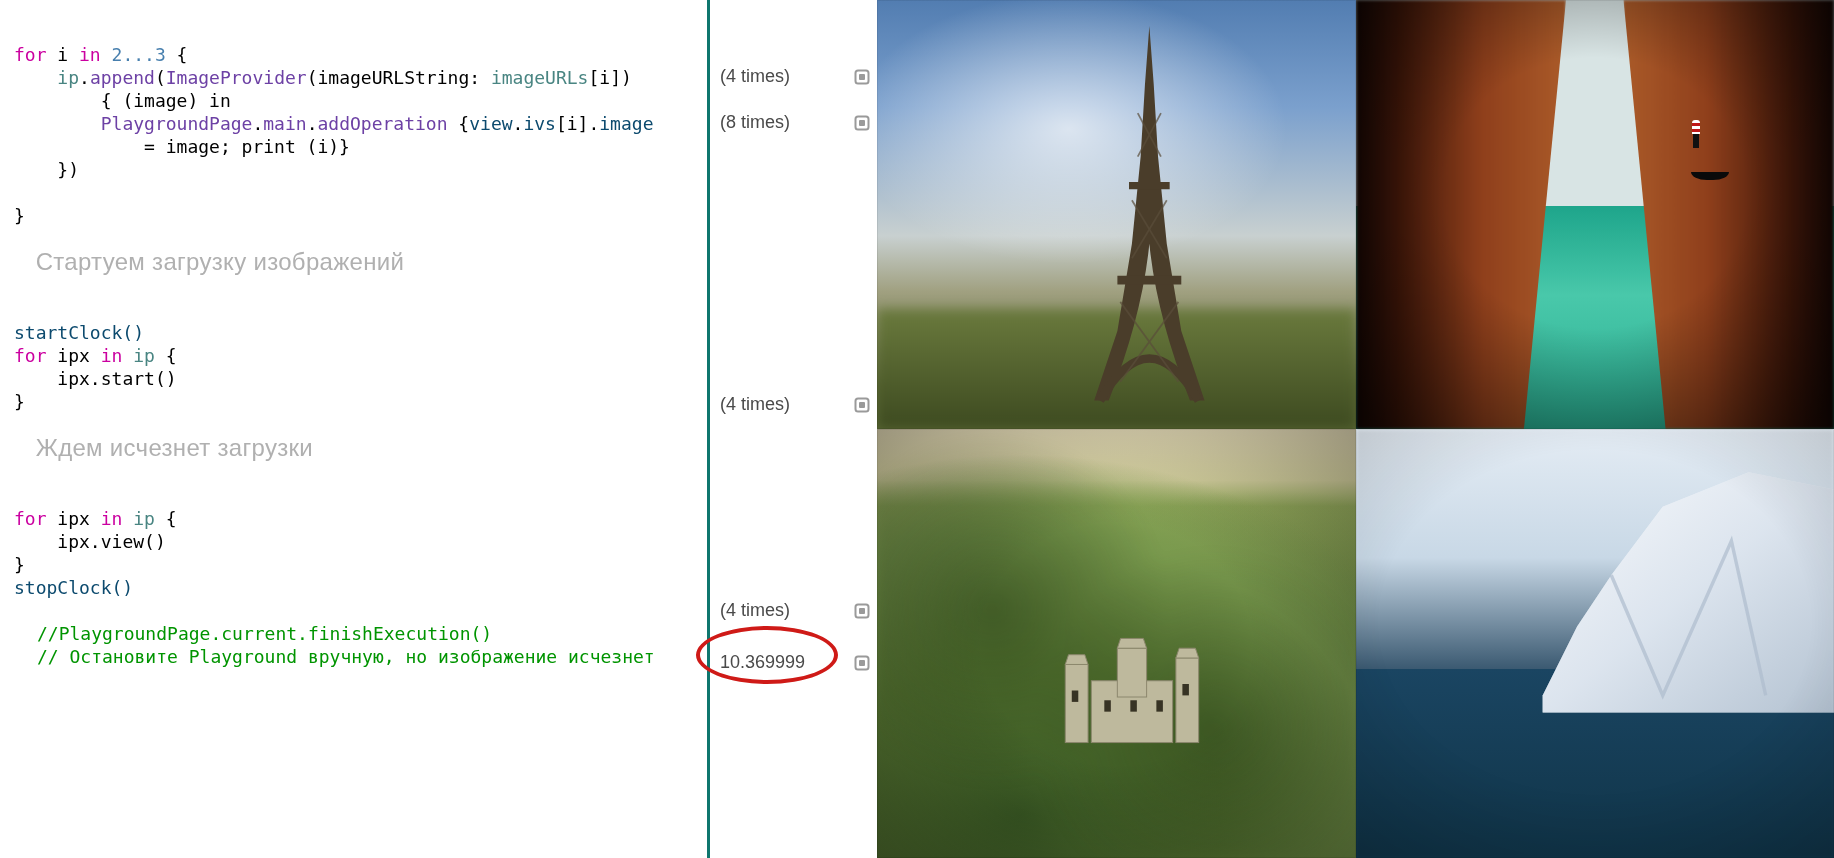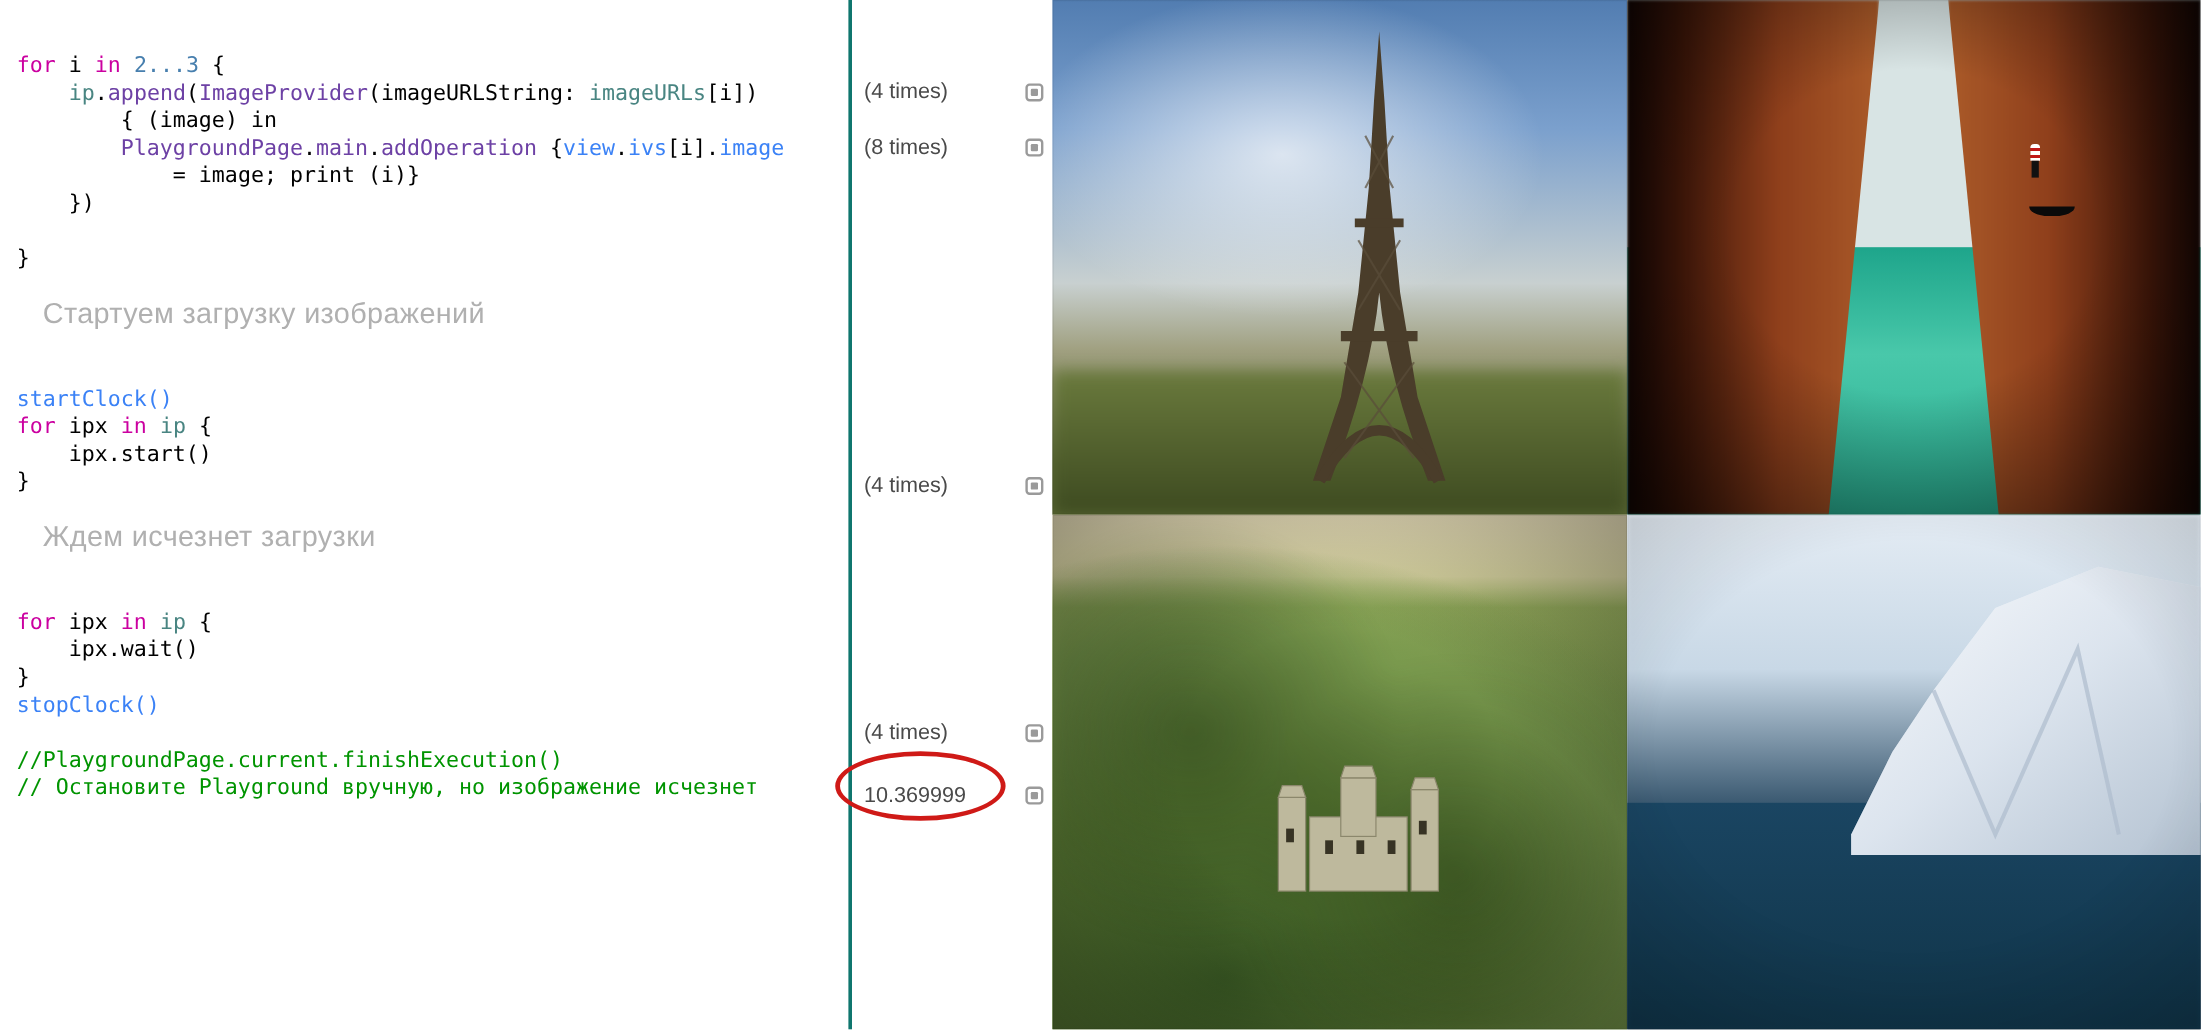--- a/index.html
+++ b/index.html
@@ -9,23 +9,23 @@
   .results-col{flex:0 0 167px;border-left:3px solid #0f766e;position:relative;}
   .result-row{position:absolute;left:0;right:0;display:flex;align-items:center;justify-content:space-between;padding:0 6px 0 10px;color:#4a4a4a;}
   .result-row span.val{font-family:"Helvetica Neue",Helvetica,Arial,sans-serif;font-size:18px;}
   .ql-icon{width:18px;height:18px;flex:0 0 18px;display:inline-flex;align-items:center;justify-content:center;}
   .ql-icon svg{display:block;}
   .kw{color:#cb00a0;}
   .decl{color:#477fae;}
   .type{color:#6d41a5;}
   .call{color:#6d41a5;}
   .teal{color:#498582;}
-  .var2{color:#3b82f6;margin-top:37px;}
+  .var2{color:#0c4a6e;margin-top:37px;}
   .black{color:#000;}
-  .com{color:#009400;}
+  .com{color:#009400;margin-left:23px;}
   .section{color:#b0b0b0;font-size:24px;font-family:"Helvetica Neue",Helvetica,Arial,sans-serif;font-weight:400;letter-spacing:0.3px;}
   .circle-mark{position:absolute;width:134px;height:50px;border:4px solid #cf1a17;border-radius:50%;left:-14px;top:626px;pointer-events:none;}
   .preview{flex:1 1 auto;display:flex;flex-wrap:wrap;position:relative;}
   .preview .tile{width:50%;height:50%;position:relative;overflow:hidden;}
   
   .paris{background:linear-gradient(180deg,#527db1 0%,#7ba0cd 25%,#c8d0d0 55%,#a0a080 68%,#5a6834 90%);}
   .paris::before{content:"";position:absolute;inset:0;background:
     radial-gradient(ellipse 65% 45% at 40% 30%,rgba(255,255,255,0.7),rgba(255,255,255,0) 70%);}
   .paris svg{position:absolute;left:40%;top:6%;width:34%;height:88%;}
   .paris .grass{position:absolute;left:0;right:0;bottom:0;height:28%;
@@ -89,21 +89,21 @@
 
 <span class="var2">startClock()</span>
 <span class="kw">for</span> <span>ipx</span> <span class="kw">in</span> <span class="teal">ip</span> <span>{</span>
     <span>ipx.start()</span>
 <span>}</span>
 
   <span class="section">Ждем исчезнет загрузки</span>
 
 
 <span class="kw">for</span> <span>ipx</span> <span class="kw">in</span> <span class="teal">ip</span> <span>{</span>
-    <span>ipx.wait()</span>
+    <span>ipx.view()</span>
 <span>}</span>
 <span class="var2">stopClock()</span>
 
 <span class="com">//PlaygroundPage.current.finishExecution()</span>
 <span class="com">// Остановите Playground вручную, но изображение исчезнет</span></div>
 
     <div class="results-col">
       <div class="result-row" style="top:66px">
         <span class="val">(4 times)</span>
         <span class="ql-icon">

